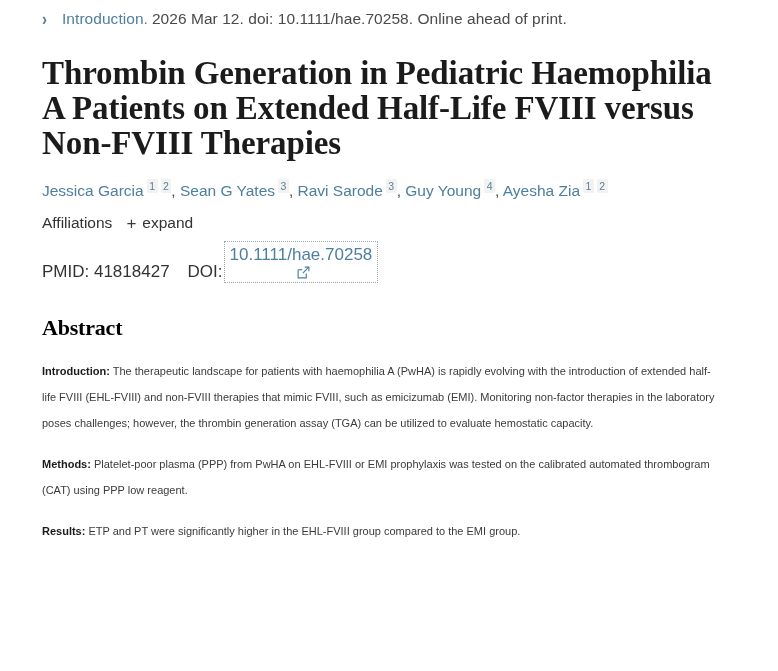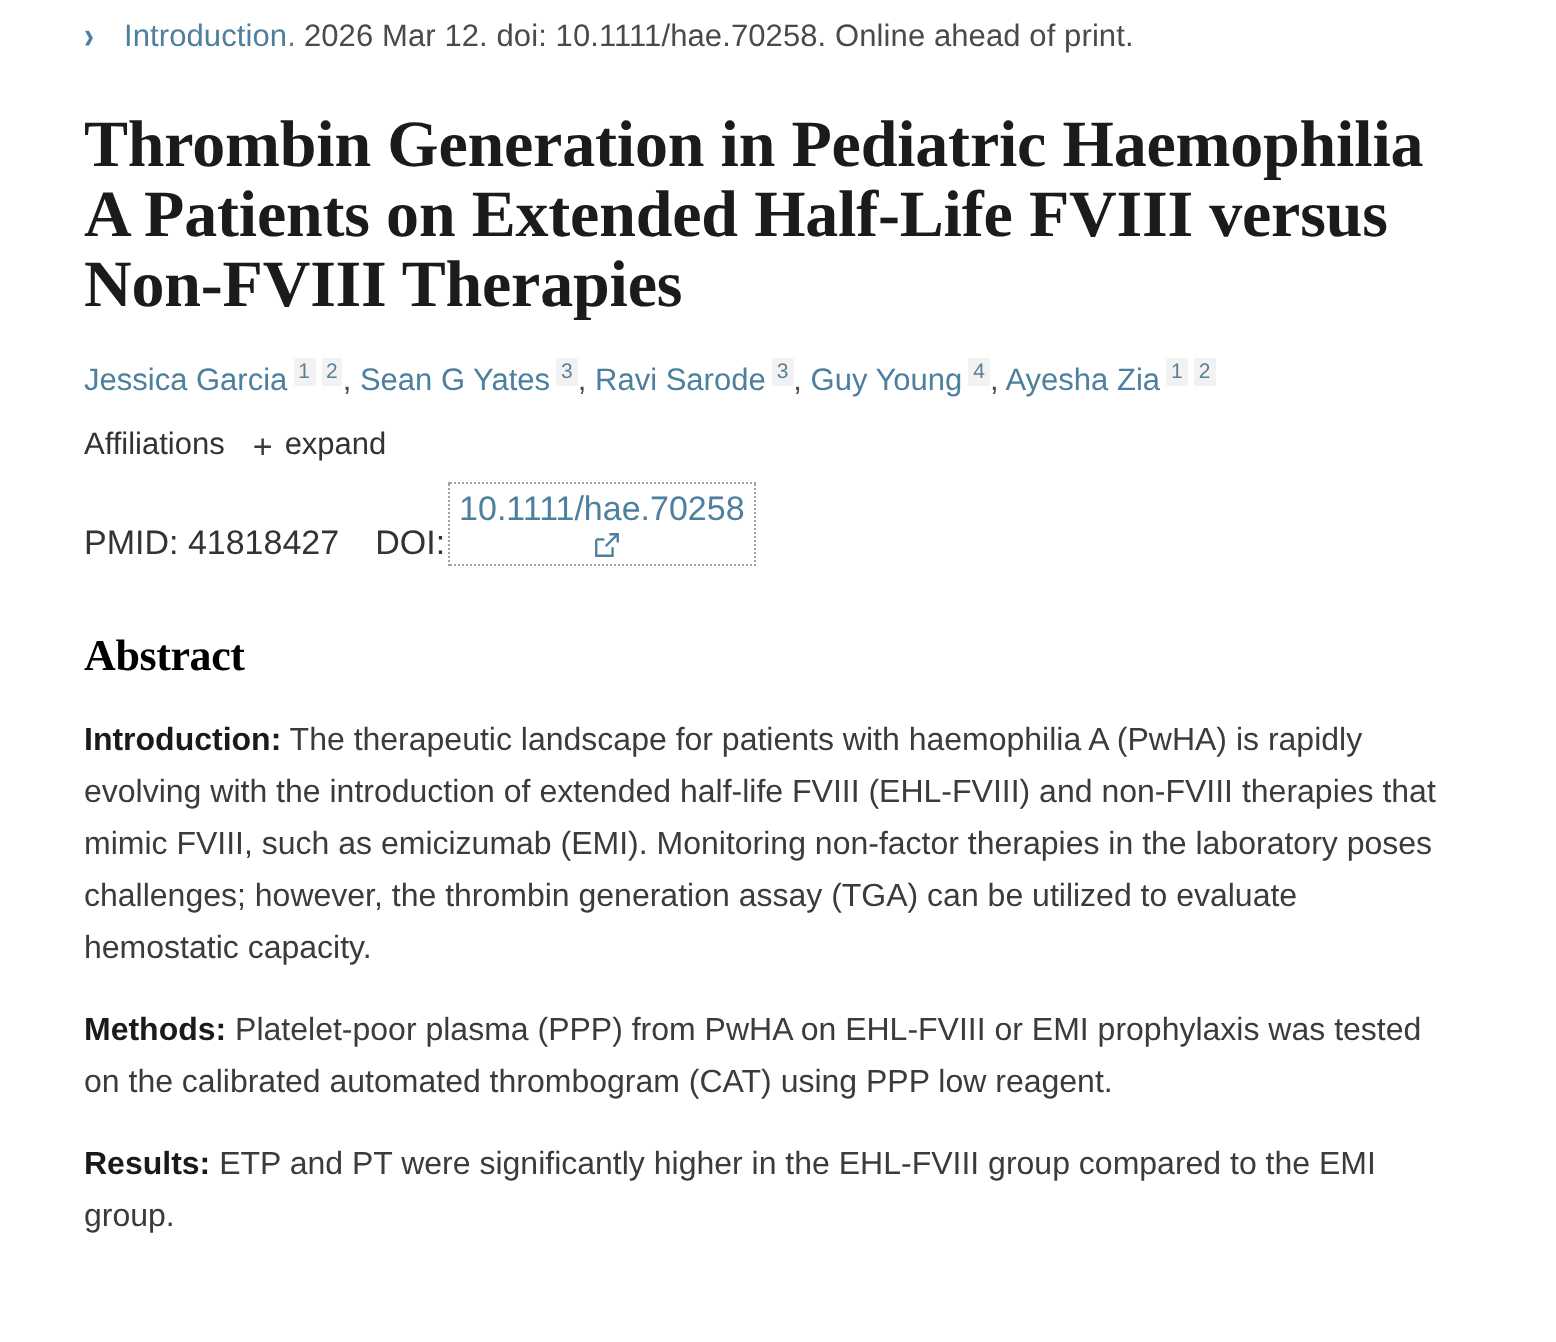--- a/index.html
+++ b/index.html
@@ -158,21 +158,21 @@
   
   .abstract-heading {
     font-family: "Liberation Serif", "DejaVu Serif", serif;
     font-size: 22px;
     font-weight: bold;
     color: #000000;
     margin: 32px 0 0 0;
     letter-spacing: -0.2px;
   }
   .abs-para {
-    font-size: 16px;
+    font-size: 11px;
     line-height: 26px;
     color: #3b3b3b;
     margin: 15px 0 0 0;
     padding-right: 28px;
     text-align: left;
   }
   .abs-para:first-of-type { margin-top: 17px; }
   .abs-label {
     font-weight: bold;
     color: #1a1a1a;

